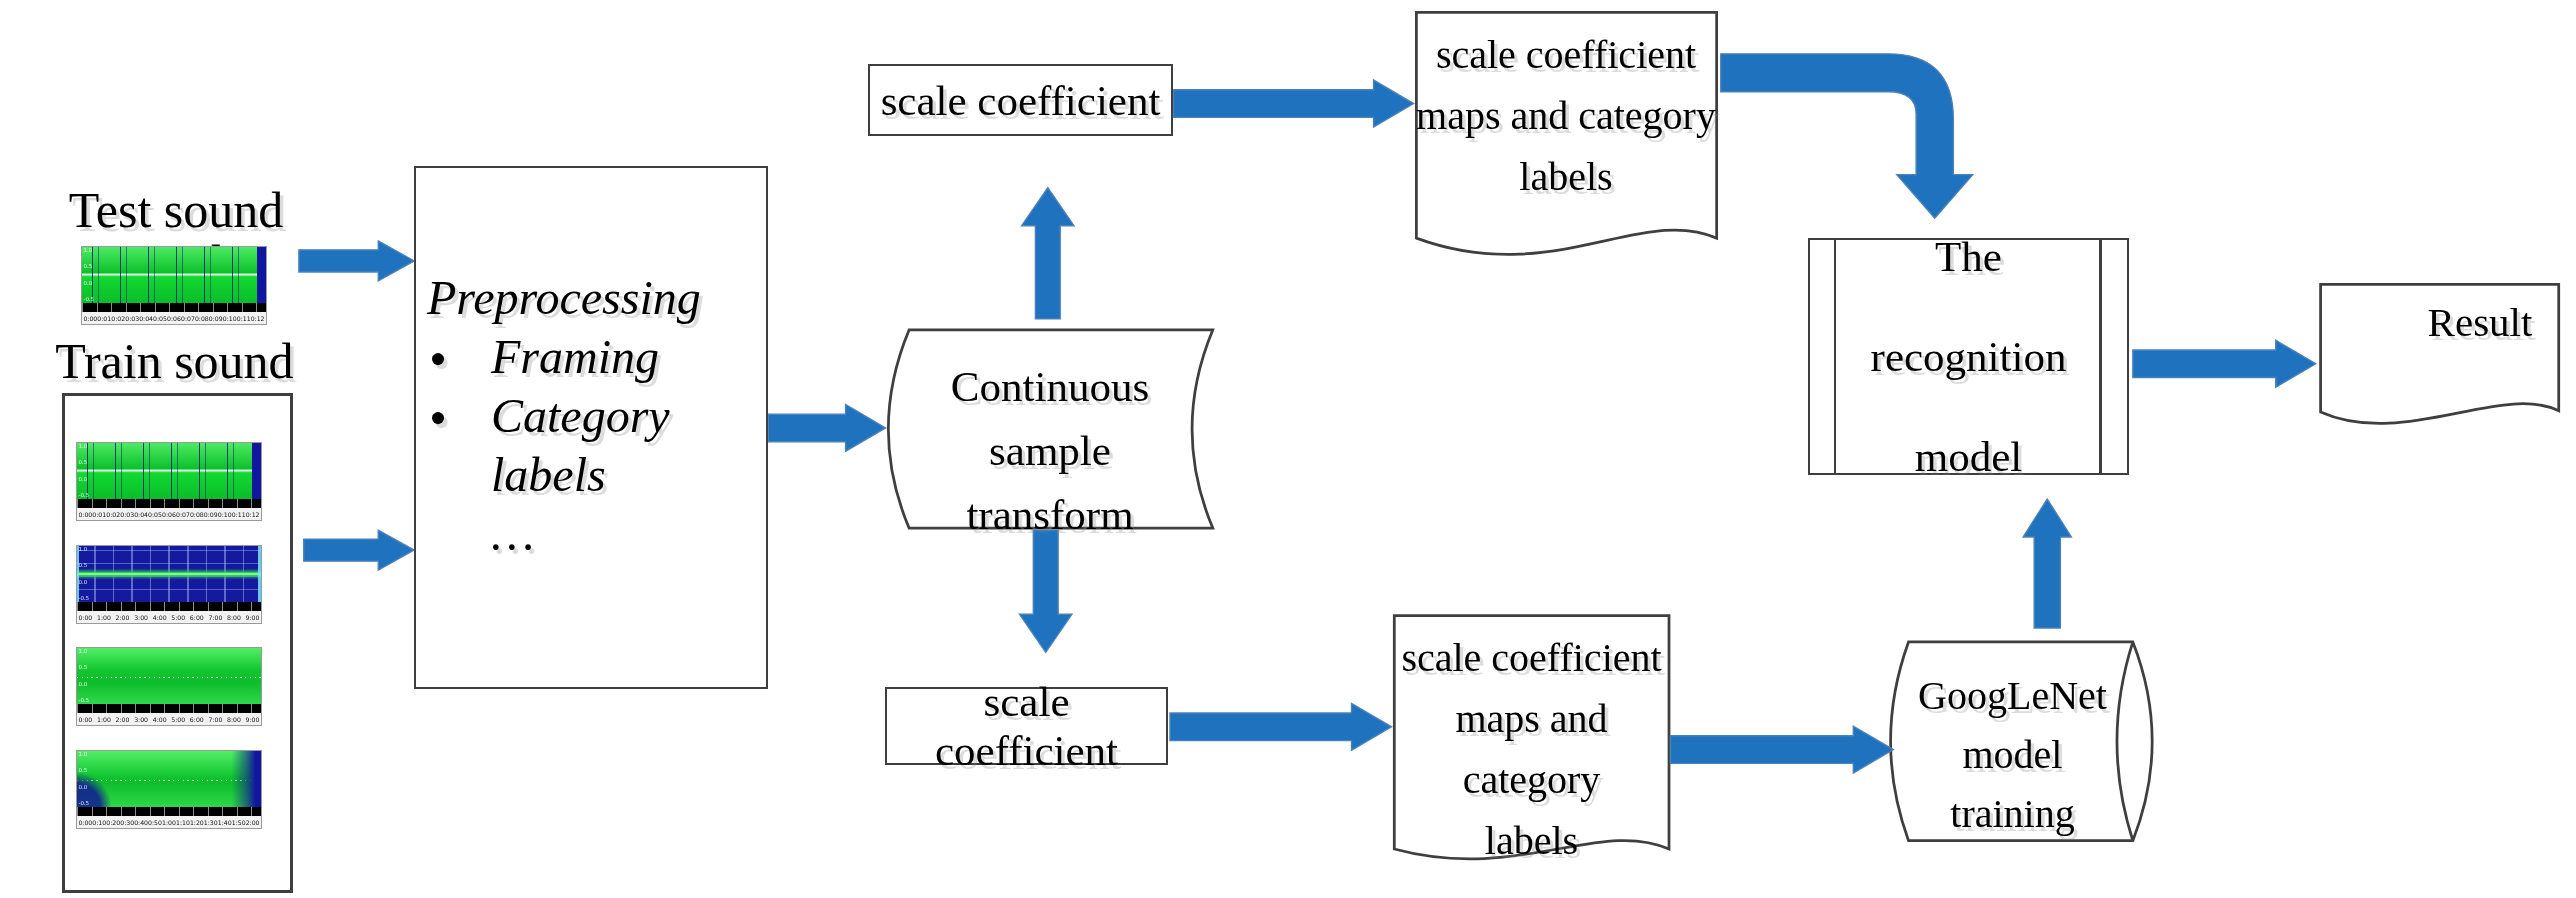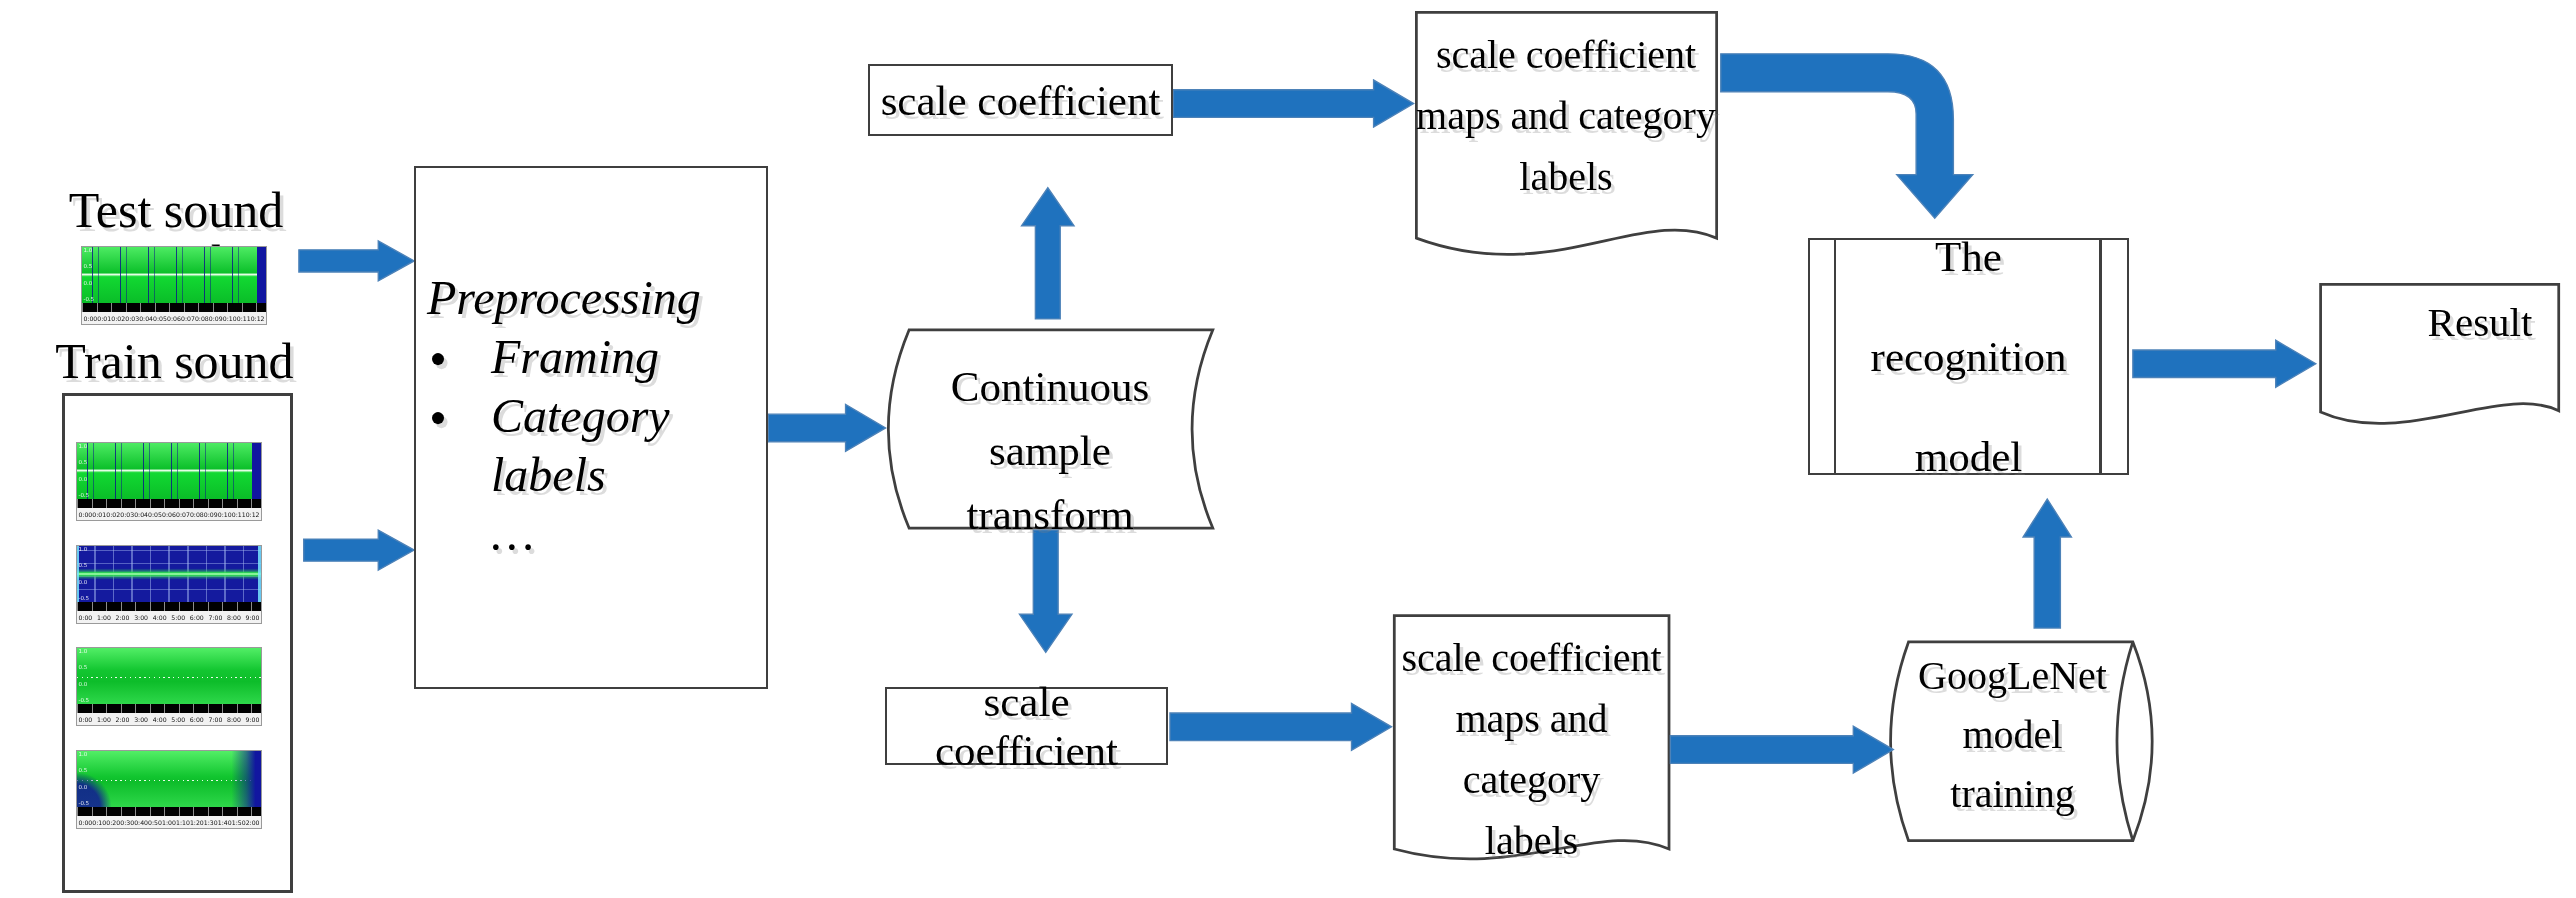--- a/index.html
+++ b/index.html
@@ -279,21 +279,21 @@
     <div class="innerbar" style="left:23.5px;"></div>
     <div class="innerbar" style="right:25px;"></div>
     <div class="shape-text" style="width:100%;line-height:64px;gap:36px;">
 
     <div>The</div>
         <div>recognition</div>
         <div>model</div>
       </div>
   </div>
 
-  <div class="node shape-text" style="left:1909px;top:646px;width:207px;font-size:40px;line-height:59px;">
+  <div class="node shape-text" style="left:1909px;top:666px;width:207px;font-size:40px;line-height:59px;">
 
   <div>GoogLeNet</div>
       <div>model</div>
       <div>training</div>
     </div>
 
   <div class="lbl" style="left:2321px;top:298px;width:238px;font-size:41px;margin-left:40px;">Result</div>
 
 </div>
 

